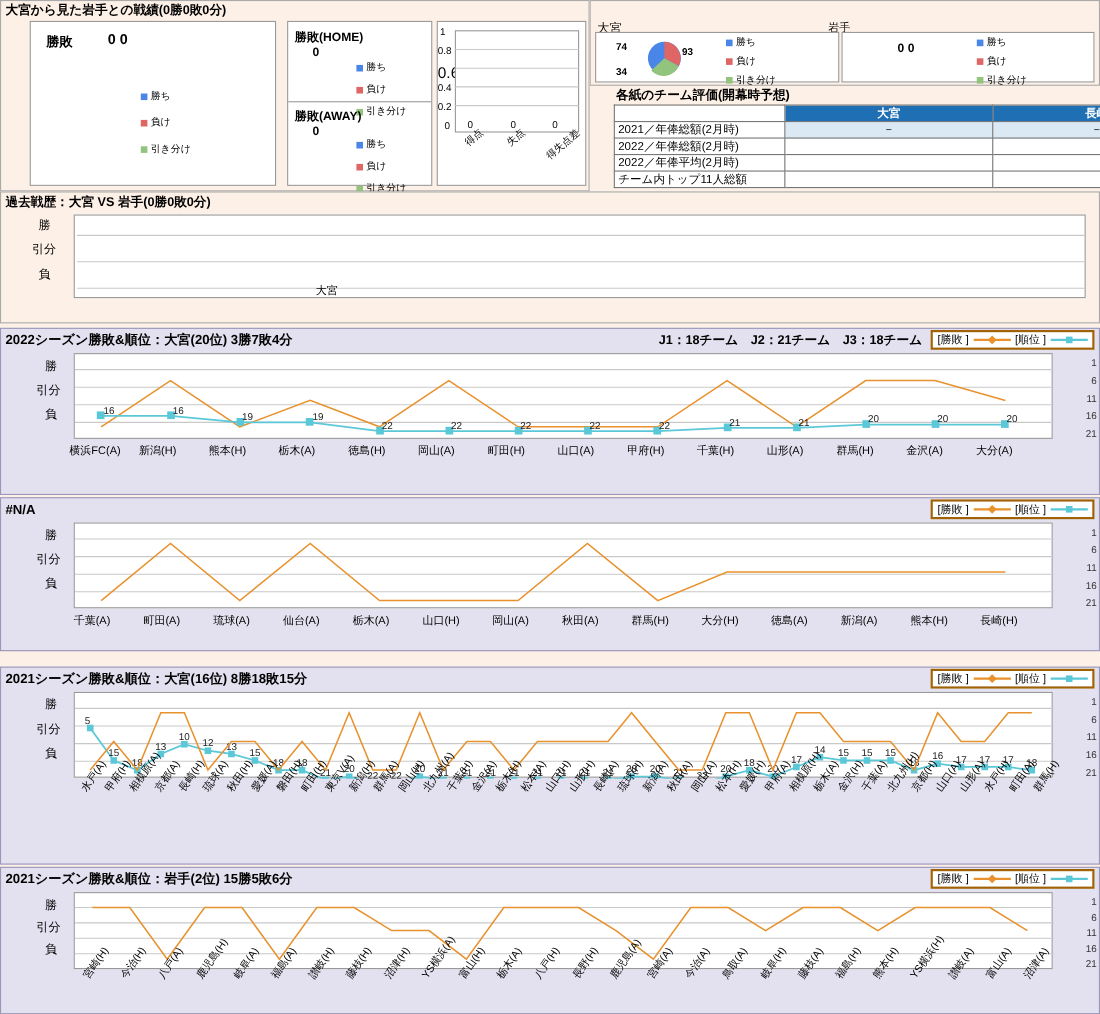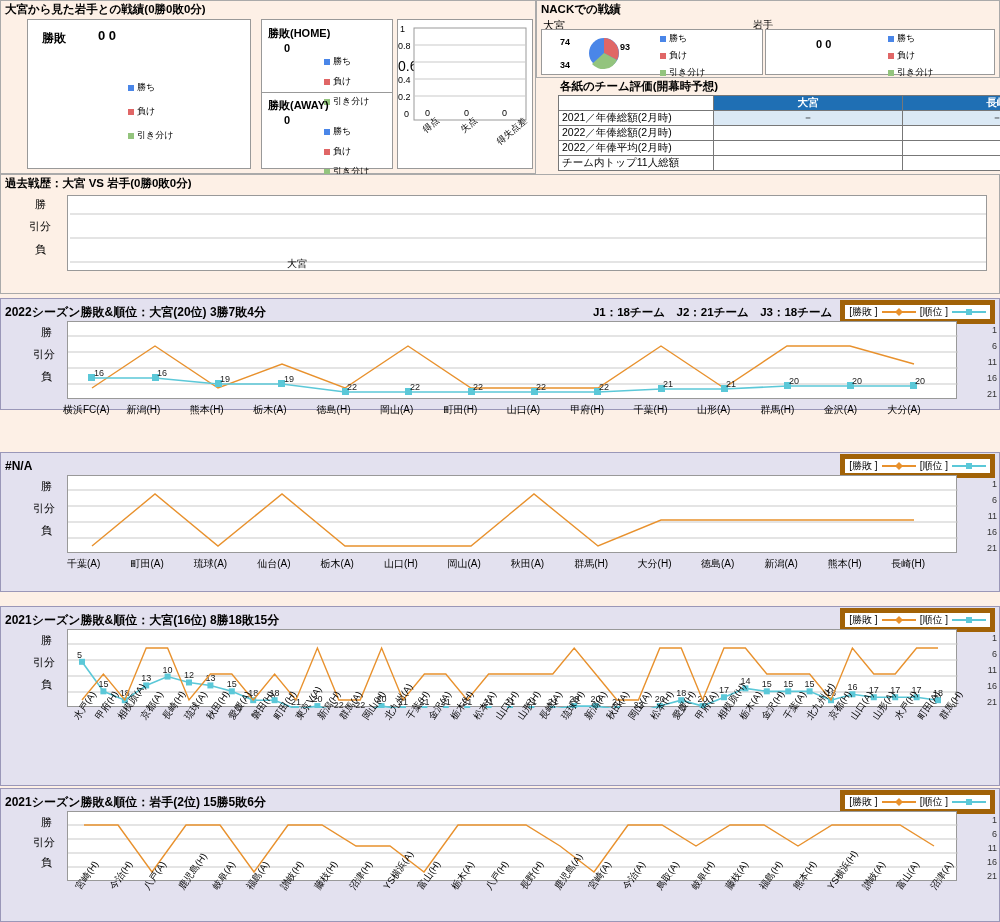--- a/index.html
+++ b/index.html
@@ -35,21 +35,21 @@
 
   
   #past { left:0; top:174px; width:1000px; height:120px; background:#fdf0e6; border:1px solid #aaa; }
   #past .plot { background:#fff; border:1px solid #999; }
 
   
   .season { width:1000px; background:#e3e1ef; border:1px solid #9a97b8; }
   .season .hdr { display:flex; align-items:center; padding:1px 4px; }
   .season .title { font-size:12px; font-weight:bold; }
   .season .mid { margin-left:auto; font-size:11.5px; font-weight:bold; }
-  .legend-box { border:5px solid #a16207; background:#fff; font-size:10px; padding:0 4px; margin-left:8px; display:flex; align-items:center; gap:4px;}
+  .legend-box { border:2px solid #a16207; background:#fff; font-size:10px; padding:0 4px; margin-left:8px; display:flex; align-items:center; gap:4px;}
   .plotwrap { background:#fff; border:1px solid #999; position:relative; }
   .ylab { position:absolute; left:0; font-size:11px; }
   .rlab { position:absolute; right:2px; font-size:9px; color:#333; }
   .xcat { position:absolute; font-size:10px; white-space:nowrap; }
   .xcat.rot { transform-origin:left top; transform:rotate(-55deg); }
   svg { display:block; }
   .gl { stroke:#c9c9c9; stroke-width:1; }
   .ln-rank { fill:none; stroke:#5bc8d8; stroke-width:1.6; }
   .ln-wl { fill:none; stroke:#e8912d; stroke-width:1.4; }
   .mk-rank { fill:#5bc8d8; }
@@ -133,21 +133,20 @@
     <div style="position:absolute; left:27px; top:88px; font-size:9px;">0</div>
     <div style="position:absolute; left:66px; top:88px; font-size:9px;">0</div>
     <div style="position:absolute; left:104px; top:88px; font-size:9px;">0</div>
     <div style="position:absolute; left:22px; top:106px; font-size:9px; transform-origin:left top; transform:rotate(-40deg);">得点</div>
     <div style="position:absolute; left:60px; top:106px; font-size:9px; transform-origin:left top; transform:rotate(-40deg);">失点</div>
     <div style="position:absolute; left:96px; top:118px; font-size:9px; transform-origin:left top; transform:rotate(-40deg);">得失点差</div>
   </div>
 </div>
 
 <div class="panel" id="nack">
-  <div class="sec-title">NACKでの戦績</div>
   <div style="position:absolute; left:6px; top:17px; font-size:11px;">大宮</div>
   <div style="position:absolute; left:216px; top:17px; font-size:10px;">岩手</div>
 
   <div class="mini-box" style="position:absolute; left:4px; top:28px; width:222px; height:46px;">
     <svg width="60" height="44" style="position:absolute; left:32px; top:1px;">
       <circle cx="30" cy="22" r="15" fill="#4a86e8"></circle>
       <path d="M30 22 L30 7 A15 15 0 0 1 43 29 Z" fill="#e06666"></path>
       <path d="M30 22 L43 29 A15 15 0 0 1 18 33 Z" fill="#93c47d"></path>
     </svg>
     <div style="position:absolute; left:18px; top:7px; font-size:9px; font-weight:bold;">74</div>
@@ -229,21 +228,21 @@
       <line x1="2" y1="42" x2="918" y2="42" class="gl"></line>
       <line x1="2" y1="66" x2="918" y2="66" class="gl"></line>
     </svg>
   </div>
   <div style="position:absolute; left:34px; top:22px;" class="lbl">勝</div>
   <div style="position:absolute; left:28px; top:44px;" class="lbl">引分</div>
   <div style="position:absolute; left:34px; top:67px;" class="lbl">負</div>
   <div style="position:absolute; left:286px; top:82px; font-size:10px;">大宮</div>
 </div>
 
-<div class="panel season" style="left:0; top:298px; height:112px;">
+<div class="panel season" style="left:0; top:298px; height:152px;">
   <div class="hdr">
     <div class="title">2022シーズン勝敗&amp;順位：大宮(20位) 3勝7敗4分</div>
     <div class="mid">J1：18チーム　J2：21チーム　J3：18チーム</div>
     <div class="legend-box">
       <span>[勝敗 ]</span>
       <svg width="34" height="10">
           <line x1="0" y1="5" x2="34" y2="5" stroke="#e8912d" stroke-width="2"></line>
           <polygon points="17,1 21,5 17,9 13,5" fill="#e8912d"></polygon>
         </svg>
       <span>[順位 ]</span>

